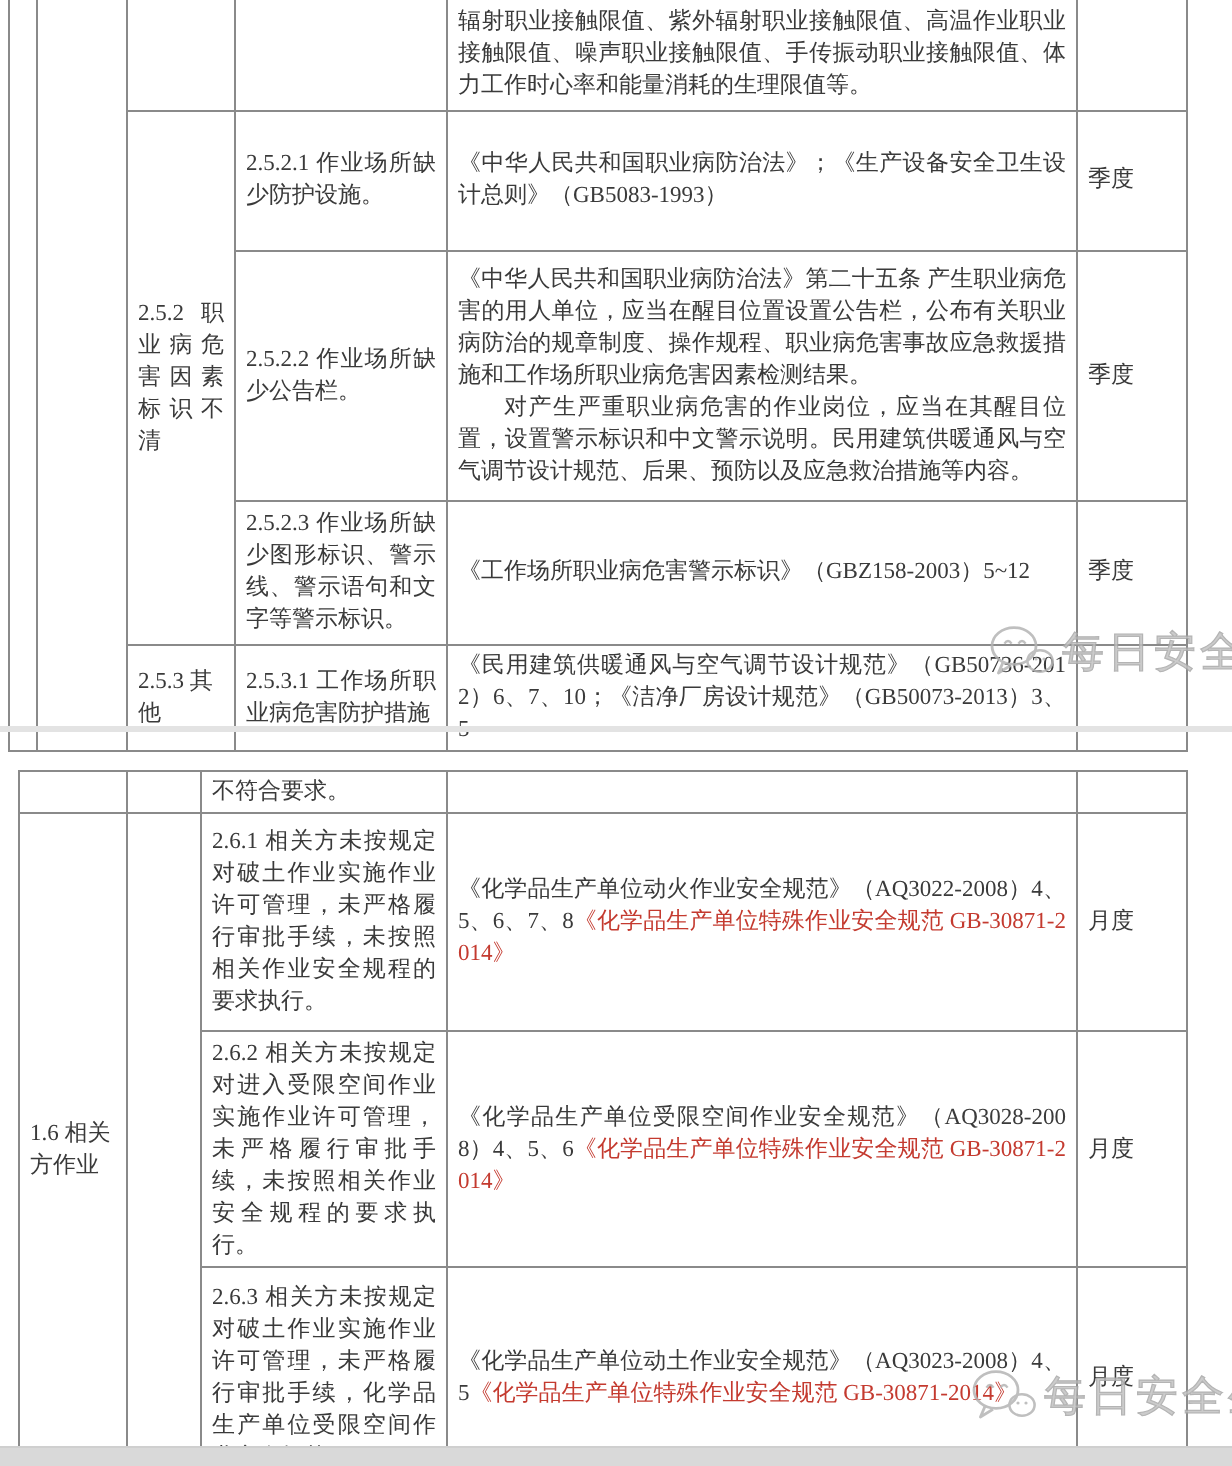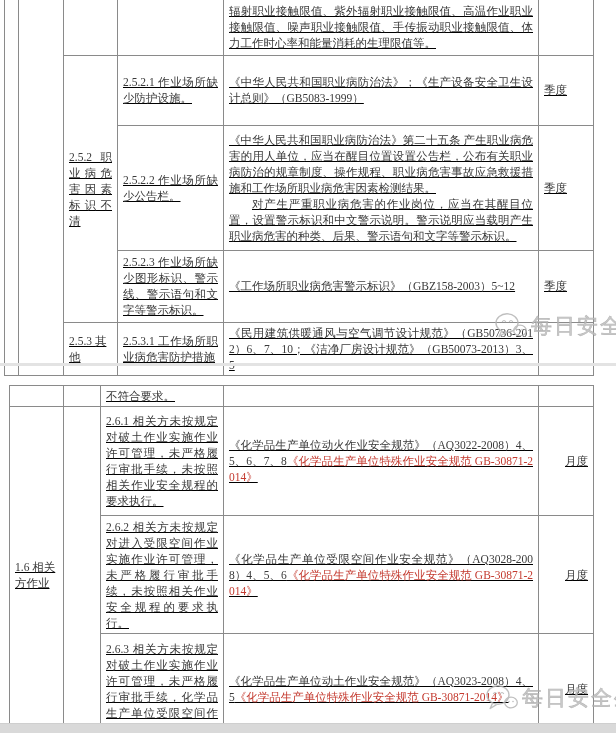--- a/index.html
+++ b/index.html
@@ -1,30 +1,30 @@
 <!DOCTYPE html>
 <html><head>
 <meta charset="utf-8">
 <style>
   html,body{margin:0;padding:0;}
   #screen{position:relative;width:616px;height:733px;background:#ffffff;overflow:hidden;
           font-family:"Liberation Serif","DejaVu Serif",serif;}
-  table.doc{border-collapse:collapse;table-layout:fixed;position:absolute;background:#fff;text-decoration:underline;}
+  table.doc{border-collapse:collapse;table-layout:fixed;position:absolute;background:#fff;}
   .doc td{border:1px solid #8a8a8a;font-size:11.5px;line-height:16px;color:#3a3a3a;
           padding:2px 5px;vertical-align:middle;word-break:break-all;}
   #t1{left:4px;top:0;width:589px;}
   #t2{left:9px;top:385px;width:584px;}
   tr.cut td{border-top:none;}
   .top{vertical-align:top;}
   .jus{text-align:justify;}
   .cat{padding:3px 3px 3px 4px;margin-top:20px;}
   .item{padding:2px 4px;}
   .basis{padding:4px 5px 3px 6px;}
   .freq{vertical-align:top;padding:5px 4px 2px 12px;}
-  .freq2{padding-left:8px;text-align:right;}
+  .freq2{padding-left:8px;}
   .tight{padding:0 4px 0 7px;}
   .red{color:#c43a2f;}
   .indent{text-indent:2em;}
   .band{position:absolute;left:0;width:616px;}
   #gapBand{top:363px;height:3px;background:#e3e3e3;}
   #bottomBand{top:723px;height:10px;background:#d9d9d9;border-top:1px solid #cfcfcf;}
   .wm{position:absolute;display:flex;align-items:center;gap:4px;opacity:.85;white-space:nowrap;}
   #wm1{left:494px;top:311px;}
   #wm2{left:485px;top:683px;}
   .wm-text{font-size:21px;letter-spacing:2px;color:#c2c2c2;-webkit-text-stroke:0.6px #a8a8a8;}
@@ -48,28 +48,28 @@
       <td rowspan="5"></td>
       <td rowspan="5"></td>
       <td></td>
       <td></td>
       <td class="basis top jus">辐射职业接触限值、紫外辐射职业接触限值、高温作业职业接触限值、噪声职业接触限值、手传振动职业接触限值、体力工作时心率和能量消耗的生理限值等。</td>
       <td class="freq"></td>
     </tr>
     <tr style="height:70px">
       <td rowspan="3" class="cat top jus">2.5.2 职业病危害因素标识不清</td>
       <td class="item jus">2.5.2.1 作业场所缺少防护设施。</td>
-      <td class="basis top jus">《中华人民共和国职业病防治法》；《生产设备安全卫生设计总则》（GB5083-1999）</td>
+      <td class="basis top jus">《中华人民共和国职业病防治法》；《生产设备安全卫生设计总则》（GB5083-1993）</td>
       <td class="freq">季度</td>
     </tr>
     <tr style="height:125px">
       <td class="item jus">2.5.2.2 作业场所缺少公告栏。</td>
       <td class="basis top jus">
         <div>《中华人民共和国职业病防治法》第二十五条 产生职业病危害的用人单位，应当在醒目位置设置公告栏，公布有关职业病防治的规章制度、操作规程、职业病危害事故应急救援措施和工作场所职业病危害因素检测结果。</div>
-        <div class="indent">对产生严重职业病危害的作业岗位，应当在其醒目位置，设置警示标识和中文警示说明。警示说明应当载明产生职业病危害的种类、后果、警示语句和文字等警示标识。</div>
+        <div class="indent">对产生严重职业病危害的作业岗位，应当在其醒目位置，设置警示标识和中文警示说明。民用建筑供暖通风与空气调节设计规范、后果、预防以及应急救治措施等内容。</div>
       </td>
       <td class="freq">季度</td>
     </tr>
     <tr style="height:72px">
       <td class="item jus">2.5.2.3 作业场所缺少图形标识、警示线、警示语句和文字等警示标识。</td>
       <td class="basis top jus">《工作场所职业病危害警示标识》（GBZ158-2003）5~12</td>
       <td class="freq">季度</td>
     </tr>
     <tr style="height:33px">
       <td class="cat">2.5.3 其他</td>

